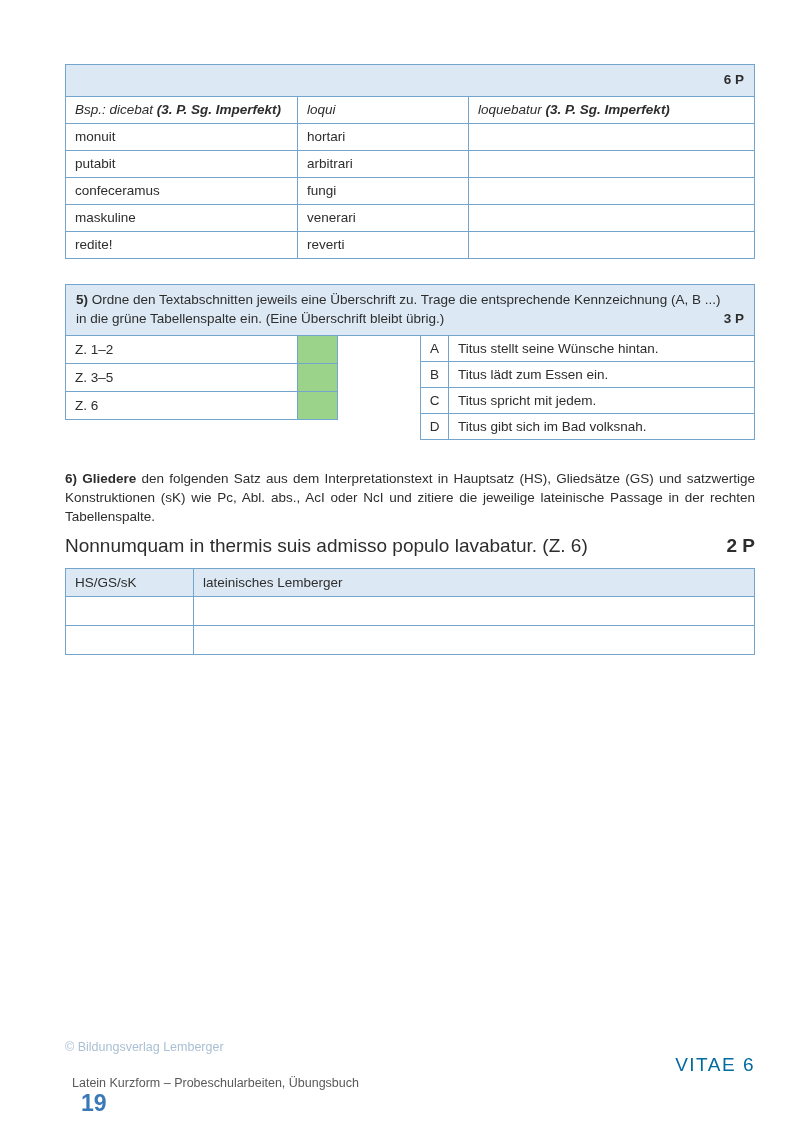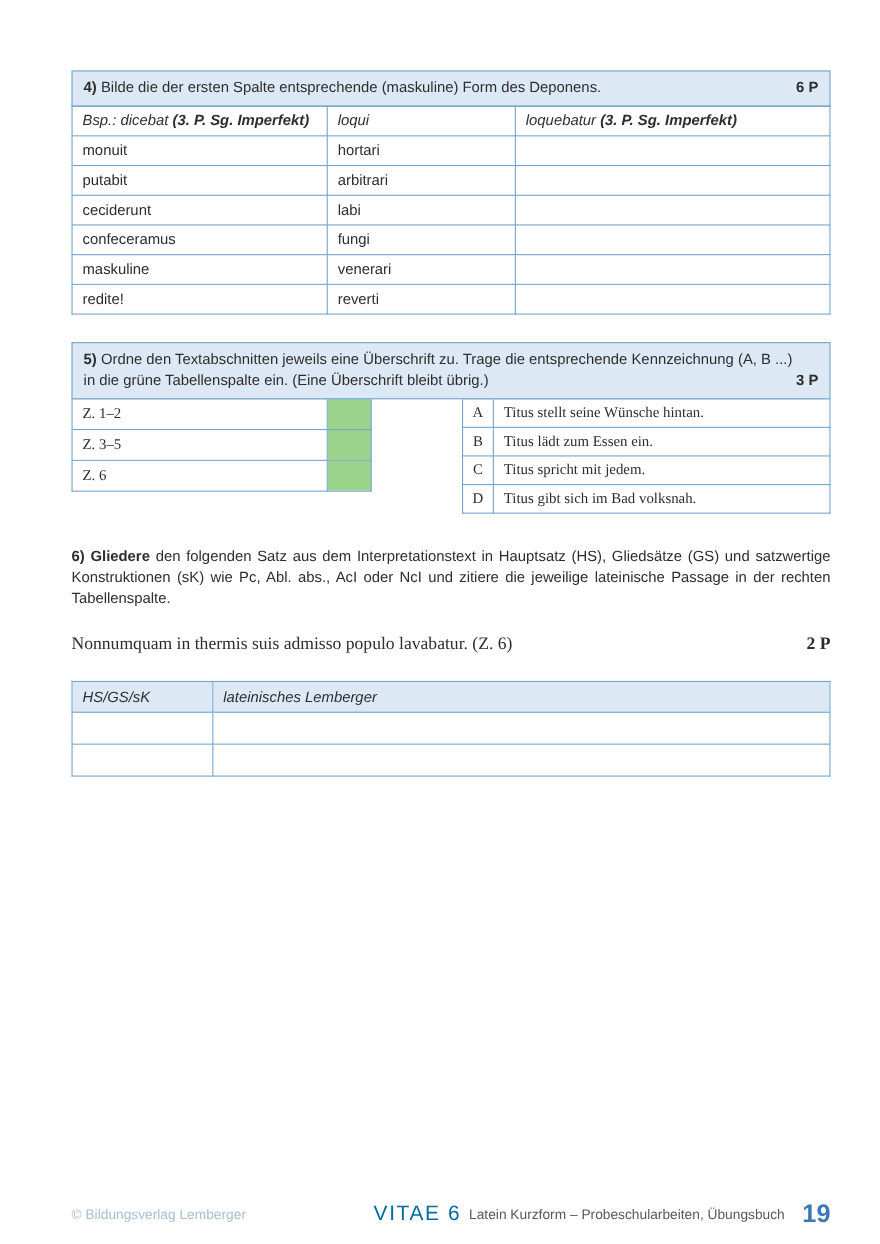--- a/index.html
+++ b/index.html
@@ -19,50 +19,49 @@
   .ex-header.multi { display:block; position:relative; padding-right:25px; }
   .ex-header.multi .pts { position:absolute; right:10px; bottom:6px; margin-left:0; }
 
   
   table { border-collapse:collapse; table-layout:fixed; margin-top:-1px; }
   td { border:1px solid #74a5cd; font-size:13.5px; padding:0 9px; height:27px; vertical-align:middle; box-sizing:border-box; overflow:hidden; }
   .tbl4 { width:100%; }
   .example-row td { font-style:italic;margin-top:36px; }
   .example-row b { font-style:italic; }
 
-  .ex5-tables { display:flex; justify-content:space-between; align-items:flex-start;font-family:Liberation Serif, serif; }
+  .ex5-tables { display:flex; justify-content:space-between; align-items:flex-start; }
   .tbl5l { width:272px; margin-top:-1px; }
   .tbl5l td.green { background:#9bd38a; }
   .tbl5l td { height:28px; }
   .tbl5r { width:335px; margin-top:-1px; }
   .tbl5r td { height:26px; }
   .tbl5r td.letter { text-align:center; padding:0; }
 
   .para { text-align:justify; font-size:13.5px; line-height:1.42; margin:29px 0 0 0; }
-  .sentence-line { display:flex; align-items:baseline; font-size:16px; margin-top:24px;font-family:Liberation Serif, serif; }
-  .tbl6 { width:100%; margin-top:24px;font-style:italic; }
+  .sentence-line { display:flex; align-items:baseline; font-size:19px; margin-top:9px; }
+  .tbl6 { width:100%; margin-top:11px; }
   .tbl6 td.head { background:#dce9f4; height:28px; }
   .tbl6 td.blank { height:29px; }
 
   
-  .footer { position:absolute; left:65px; width:690px; bottom:14px; display:flex; align-items:center; font-size:12.5px; }
+  .footer { position:absolute; left:65px; width:690px; bottom:14px; display:flex; align-items:flex-start; font-size:12.5px;flex-direction:column; }
   .copyright { color:#a9bfd4; }
   .brand { font-family:Liberation Sans, sans-serif; font-size:19px; color:#0369a1; letter-spacing:1.5px; margin-left:auto; }
   .subtitle { color:#595959; margin-left:7px; }
   .pagenum { color:#3a79b8; font-weight:bold; font-size:23px; margin-left:16px; }
 </style>
 </head>
 <body>
 
 <div class="page">
   <div class="content">
 
     <section>
       <div class="ex-header">
-        <span><span class="num">4)</span> <span>Bilde die der ersten Spalte entsprechende (maskuline) Form des Deponens.</span></span>
         <span class="pts">6 P</span>
       </div>
       <table class="tbl4">
         <colgroup>
             <col style="width:232px">
             <col style="width:171px">
             <col>
           </colgroup>
         <tbody>
             <tr class="example-row">
@@ -71,25 +70,20 @@
           <td><span>loquebatur</span> <b>(3. P. Sg. Imperfekt)</b></td>
         </tr>
         <tr>
           <td>monuit</td>
           <td>hortari</td>
           <td></td>
         </tr>
         <tr>
           <td>putabit</td>
           <td>arbitrari</td>
-          <td></td>
-        </tr>
-        <tr>
-          <td>ceciderunt</td>
-          <td>labi</td>
           <td></td>
         </tr>
         <tr>
           <td>confeceramus</td>
           <td>fungi</td>
           <td></td>
         </tr>
         <tr>
           <td>maskuline</td>
           <td>venerari</td>

